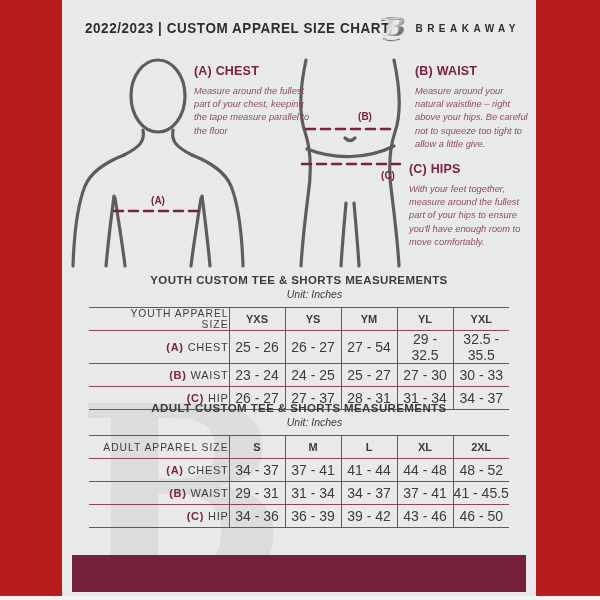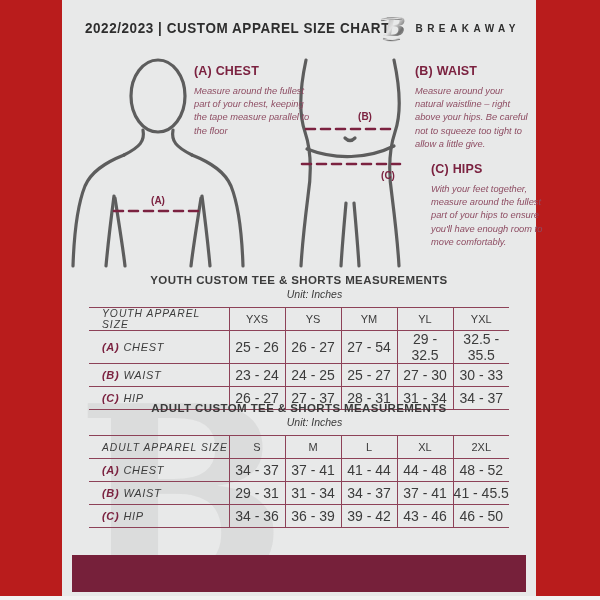--- a/index.html
+++ b/index.html
@@ -25,21 +25,21 @@
   .fig { position:absolute; }
   .fig-torso { left:8px; top:56px; }
   .fig-lower { left:218px; top:56px; }
   .fig path, .fig ellipse { fill:none; stroke:#5d5d5d; stroke-width:3.2; stroke-linecap:round; }
   .fig .dash { stroke:#7b2240; stroke-width:2.6; stroke-dasharray:9 6; }
   .fig text { font-family:"Liberation Sans", sans-serif; font-size:10px; font-weight:bold; fill:#7b2240; }
 
   .measure-info { position:absolute; width:116px; }
   .mi-chest { left:132px; top:64px; }
   .mi-waist { left:353px; top:64px; }
-  .mi-hips  { left:369px; top:162px; }
+  .mi-hips  { left:347px; top:162px; }
   .measure-info h3 { font-size:12.5px; font-weight:bold; color:#7b2240; margin-bottom:7px; letter-spacing:0.2px; }
   .measure-info p { font-size:9.3px; font-style:italic; color:#8e4d63; line-height:1.42; }
 
   
   .watermark {
     position:absolute; left:14px; top:372px;
     font-family:"DejaVu Serif", serif; font-weight:bold;
     font-size:250px; line-height:1; color:rgba(110,110,110,0.10);
     z-index:0; pointer-events:none;
   }
@@ -48,22 +48,22 @@
   .tbl-section { position:absolute; left:0; width:474px; z-index:1; }
   .sec-youth { top:274px; }
   .sec-adult { top:402px; }
   .tbl-title { text-align:center; font-size:11.5px; font-weight:bold; color:#3b3b3b; letter-spacing:0.4px; }
   .tbl-unit  { text-align:center; font-size:10.5px; font-style:italic; color:#3b3b3b; margin-top:2px;margin-left:31px; }
   table { border-collapse:collapse; width:420px; margin:7px auto 0 auto; table-layout:fixed;
           border-top:1.4px solid #8d4258; border-bottom:1.4px solid #8d4258; }
   tr + tr { border-top:1.4px solid #8d4258; }
   th, td { border-left:1.4px solid #8d4258; height:23px; text-align:center; vertical-align:middle;
            color:#3c3c3c; background:transparent; }
-  th:first-child, td:first-child { border-left:none; width:140px; text-align:left; padding-left:13px;font-style:italic; }
-  th.size-head { font-size:11px; font-weight:normal; }
+  th:first-child, td:first-child { border-left:none; width:140px; text-align:right; padding-left:13px; }
+  th.size-head { font-size:11px; font-weight:bold; }
   th.label-head { font-size:10.3px; font-weight:normal; letter-spacing:1px; }
   td.row-label { font-size:11px; letter-spacing:0.7px; }
   td.row-label .pfx { color:#7b2240; font-weight:bold; margin-right:4px; }
   td.val { font-size:14px; }
 
   
   .footer-bar { position:absolute; left:10px; top:555px; width:454px; height:37px; background:#76203a; z-index:2; }
 </style>
 </head>
 <body>

